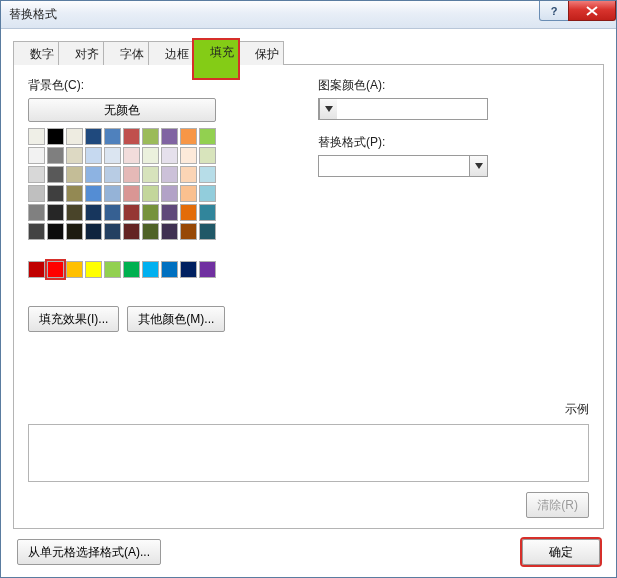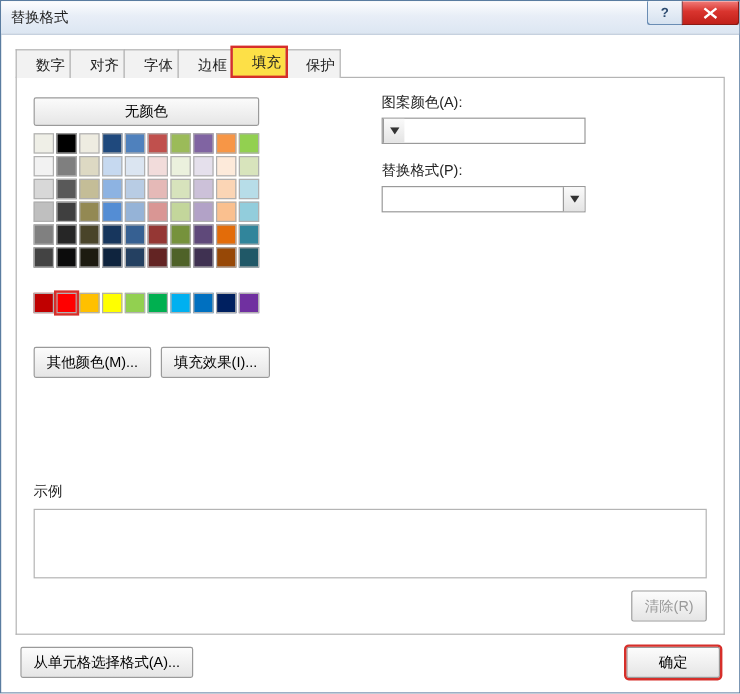--- a/index.html
+++ b/index.html
@@ -7,41 +7,41 @@
 .window { width: 617px; height: 578px; background: #fff; border: 1px solid #5a7ca0; position: relative; }
 .titlebar { height: 28px; background: linear-gradient(#fdfdfe,#e8eef7 45%,#dce6f2); display: flex; align-items: center; padding-left: 8px; border-bottom: 1px solid #b8c6d8; position: relative; }
 .titlebar-text { color: #1f1f1f; }
 .win-btns { position: absolute; right: 0; top: 0; display: flex; }
 .win-btn { width: 30px; height: 20px; border: 1px solid #6a8db4; border-top: none; background: linear-gradient(#f2f6fb,#d6e2f0); display: flex; align-items: center; justify-content: center; color: #2b4a6f; font-weight: bold; font-size: 11px; }
 .win-btn.help { border-bottom-left-radius: 3px; }
 .win-btn.close { width: 48px; background: linear-gradient(#f07b78,#d9342e 45%,#c1201a); color: #fff; border-color: #8a1a14; border-bottom-right-radius: 3px; margin-left: -1px; text-shadow: 0 -1px 0 rgba(0,0,0,.3); }
 .content { padding: 10px 12px 12px 12px; height: calc(100% - 28px); display: flex; flex-direction: column; }
 .tabs { display: flex; border-bottom: 1px solid #b4b4b4; height: 26px; position: relative; }
 .tab { padding: 4px 4px 0 16px; border: 1px solid #b4b4b4; border-bottom: none; background: #f2f2f2; margin-right: -1px; height: 24px; margin-top: 2px; color: #222; cursor: default; }
-.tab.active { background: #fde047; height: 25px; margin-top: 0; position: relative; z-index: 2; }
+.tab.active { background: #84cc16; height: 40px; margin-top: 0; position: relative; z-index: 2; }
 .tab.highlight { outline: 2px solid #d62f2a; outline-offset: -1px; }
 .tabbody { flex: 1; border: 1px solid #b4b4b4; border-top: none; padding: 12px 14px 10px 14px; display: flex; flex-direction: column; }
 .upper { display: flex; gap: 60px; }
 .left-col { width: 230px; }
 .right-col { flex: 1; }
 .lbl { color: #222; margin-bottom: 4px; display: block; }
 .no-color-btn { width: 188px; height: 24px; border: 1px solid #9a9a9a; background: linear-gradient(#fbfbfb,#e6e6e6); text-align: center; line-height: 22px; margin: 4px 0 6px 0; border-radius: 2px; }
 .palette { display: grid; grid-template-columns: repeat(10, 17px); grid-auto-rows: 17px; gap: 2px; width: 188px; }
 .sw { width: 17px; height: 17px; border: 1px solid #b0b0b0; }
 .sw.sel { outline: 2px solid #d62f2a; outline-offset: 0; }
 .sub-btns { display: flex; gap: 8px; margin-top: 28px; }
 .btn { height: 26px; padding: 0 10px; border: 1px solid #9a9a9a; background: linear-gradient(#fcfcfc,#e5e5e5); border-radius: 2px; line-height: 24px; cursor: default; }
 .btn.disabled { color: #9a9a9a; }
 .btn.highlight { outline: 2px solid #d62f2a; outline-offset: 0; }
 .combo { width: 170px; height: 22px; border: 1px solid #9a9a9a; background: #fff; display: flex; align-items: center; position: relative; margin-bottom: 14px; }
 .combo .val { flex: 1; text-align: center; }
 .combo .arrow { width: 18px; height: 100%; border-left: 1px solid #9a9a9a; background: linear-gradient(#fafafa,#e4e4e4); display: flex; align-items: center; justify-content: center; }
 .arrow svg { width: 8px; height: 6px; }
 .spacer { flex: 1; }
-.example-lbl { margin-top: 16px; }
+.example-lbl { margin-top: 16px; text-align: right; }
 .example-box { border: 1px solid #b4b4b4; height: 58px; margin-top: 2px; background: #fff; }
 .clear-row { display: flex; justify-content: flex-end; margin-top: 10px; }
 .footer { display: flex; justify-content: space-between; align-items: center; padding: 10px 4px 0 4px; }
 .footer-right { display: flex; gap: 10px; }
 .footer .btn { min-width: 78px; text-align: center; }
 </style>
 </head>
 <body>
 
 <div class="window">
@@ -63,20 +63,21 @@
         <div class="tab">对齐</div>
         <div class="tab">字体</div>
         <div class="tab">边框</div>
         <div class="tab active highlight">填充</div>
         <div class="tab">保护</div>
       </div>
 
     <div class="tabbody">
       <div class="upper">
         <div class="left-col">
+          <span class="lbl">背景色(C):</span>
           <div class="no-color-btn">无颜色</div>
           <div class="palette" id="palette">
               <div class="sw" style="background: rgb(239, 239, 231);"></div>
               <div class="sw" style="background: rgb(0, 0, 0);"></div>
               <div class="sw" style="background: rgb(238, 236, 225);"></div>
               <div class="sw" style="background: rgb(31, 73, 125);"></div>
               <div class="sw" style="background: rgb(79, 129, 189);"></div>
               <div class="sw" style="background: rgb(192, 80, 77);"></div>
               <div class="sw" style="background: rgb(155, 187, 89);"></div>
               <div class="sw" style="background: rgb(128, 100, 162);"></div>
@@ -138,22 +139,22 @@
               <div class="sw" style="background: rgb(255, 192, 0);"></div>
               <div class="sw" style="background: rgb(255, 255, 0);"></div>
               <div class="sw" style="background: rgb(146, 208, 80);"></div>
               <div class="sw" style="background: rgb(0, 176, 80);"></div>
               <div class="sw" style="background: rgb(0, 176, 240);"></div>
               <div class="sw" style="background: rgb(0, 112, 192);"></div>
               <div class="sw" style="background: rgb(0, 32, 96);"></div>
               <div class="sw" style="background: rgb(112, 48, 160);"></div>
             </div>
           <div class="sub-btns">
+            <div class="btn">填充效果(I)...</div>
             <div class="btn">其他颜色(M)...</div>
-            <div class="btn">填充效果(I)...</div>
           </div>
         </div>
 
         <div class="right-col">
           <span class="lbl">图案颜色(A):</span>
           <div class="combo">
             <span class="arrow">
               <svg viewBox="0 0 8 6">
                   <path d="M0 0 L8 0 L4 6 Z" fill="#333"></path>
                 </svg>

